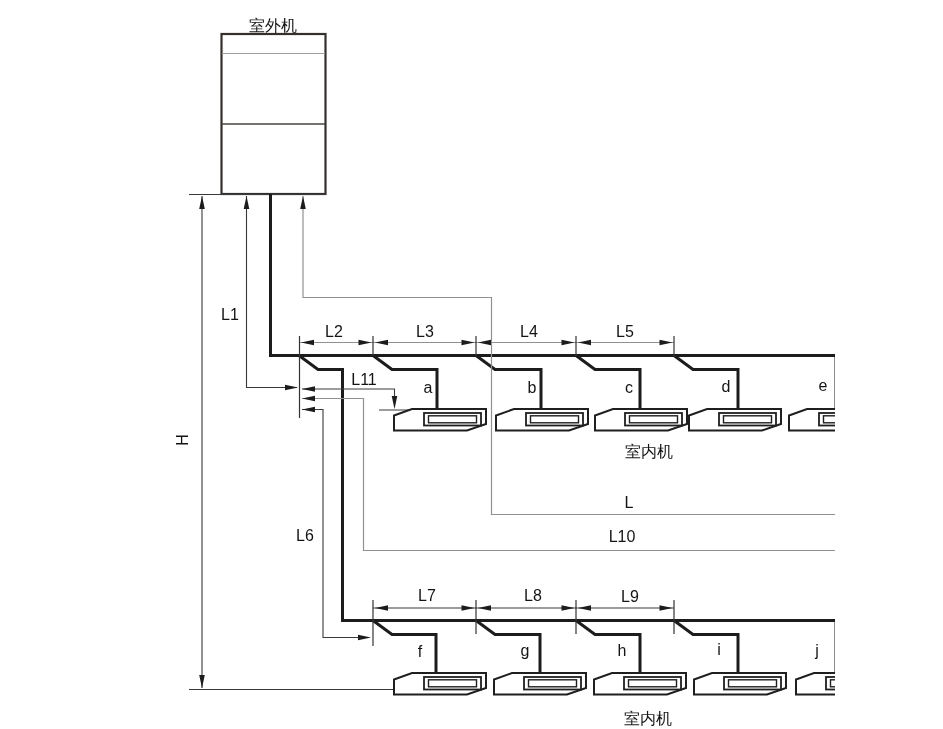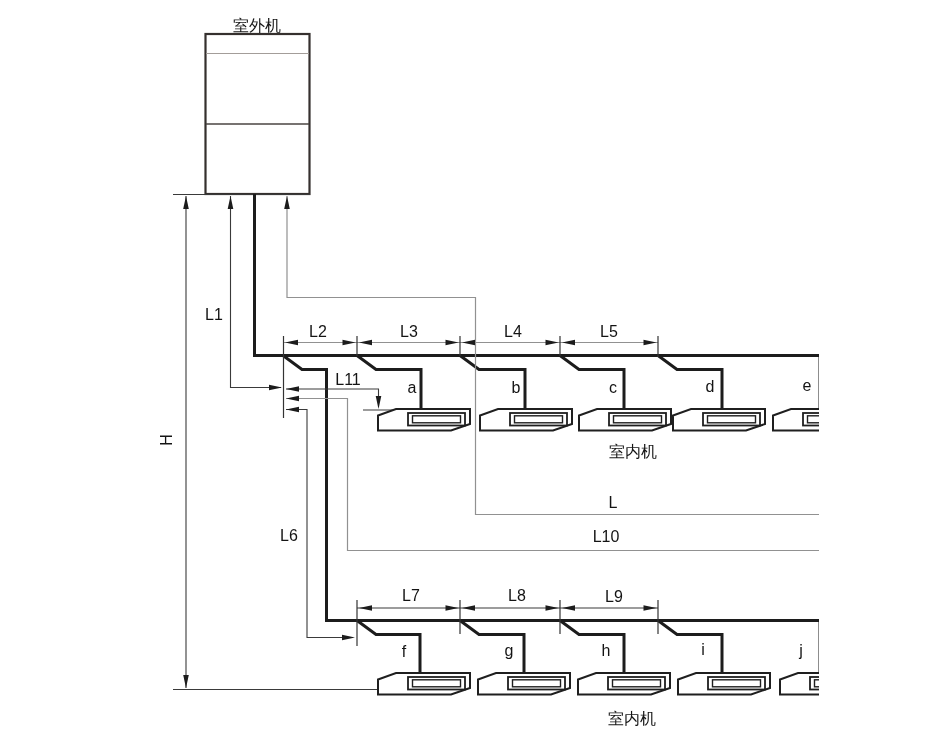--- a/index.html
+++ b/index.html
@@ -1,16 +1,16 @@
 <!DOCTYPE html>
 <html><head>
 <meta charset="utf-8">
 <style>
   html,body{margin:0;padding:0;background:#ffffff;}
-  .stage{position:relative;width:819px;height:729px;background:#ffffff;overflow:hidden;}
+  .stage{position:relative;width:819px;height:729px;background:#ffffff;overflow:hidden;padding-left:16px;}
   svg{display:block;}
   text{font-family:"Liberation Sans","DejaVu Sans",sans-serif;fill:#141414;}
   .dim-label{font-size:16px;}
   .unit-letter{font-size:16px;}
   .cjk-label{font-size:16px;}
   .pipe{stroke:#1c1c1c;stroke-width:3;fill:none;stroke-linejoin:miter;}
   .thin{stroke:#3a3a3a;stroke-width:1.1;fill:none;}
   .gray{stroke:#919191;stroke-width:1.2;fill:none;}
   .tick{stroke:#333333;stroke-width:1.2;}
   .arrow{fill:#1c1c1c;stroke:none;}

